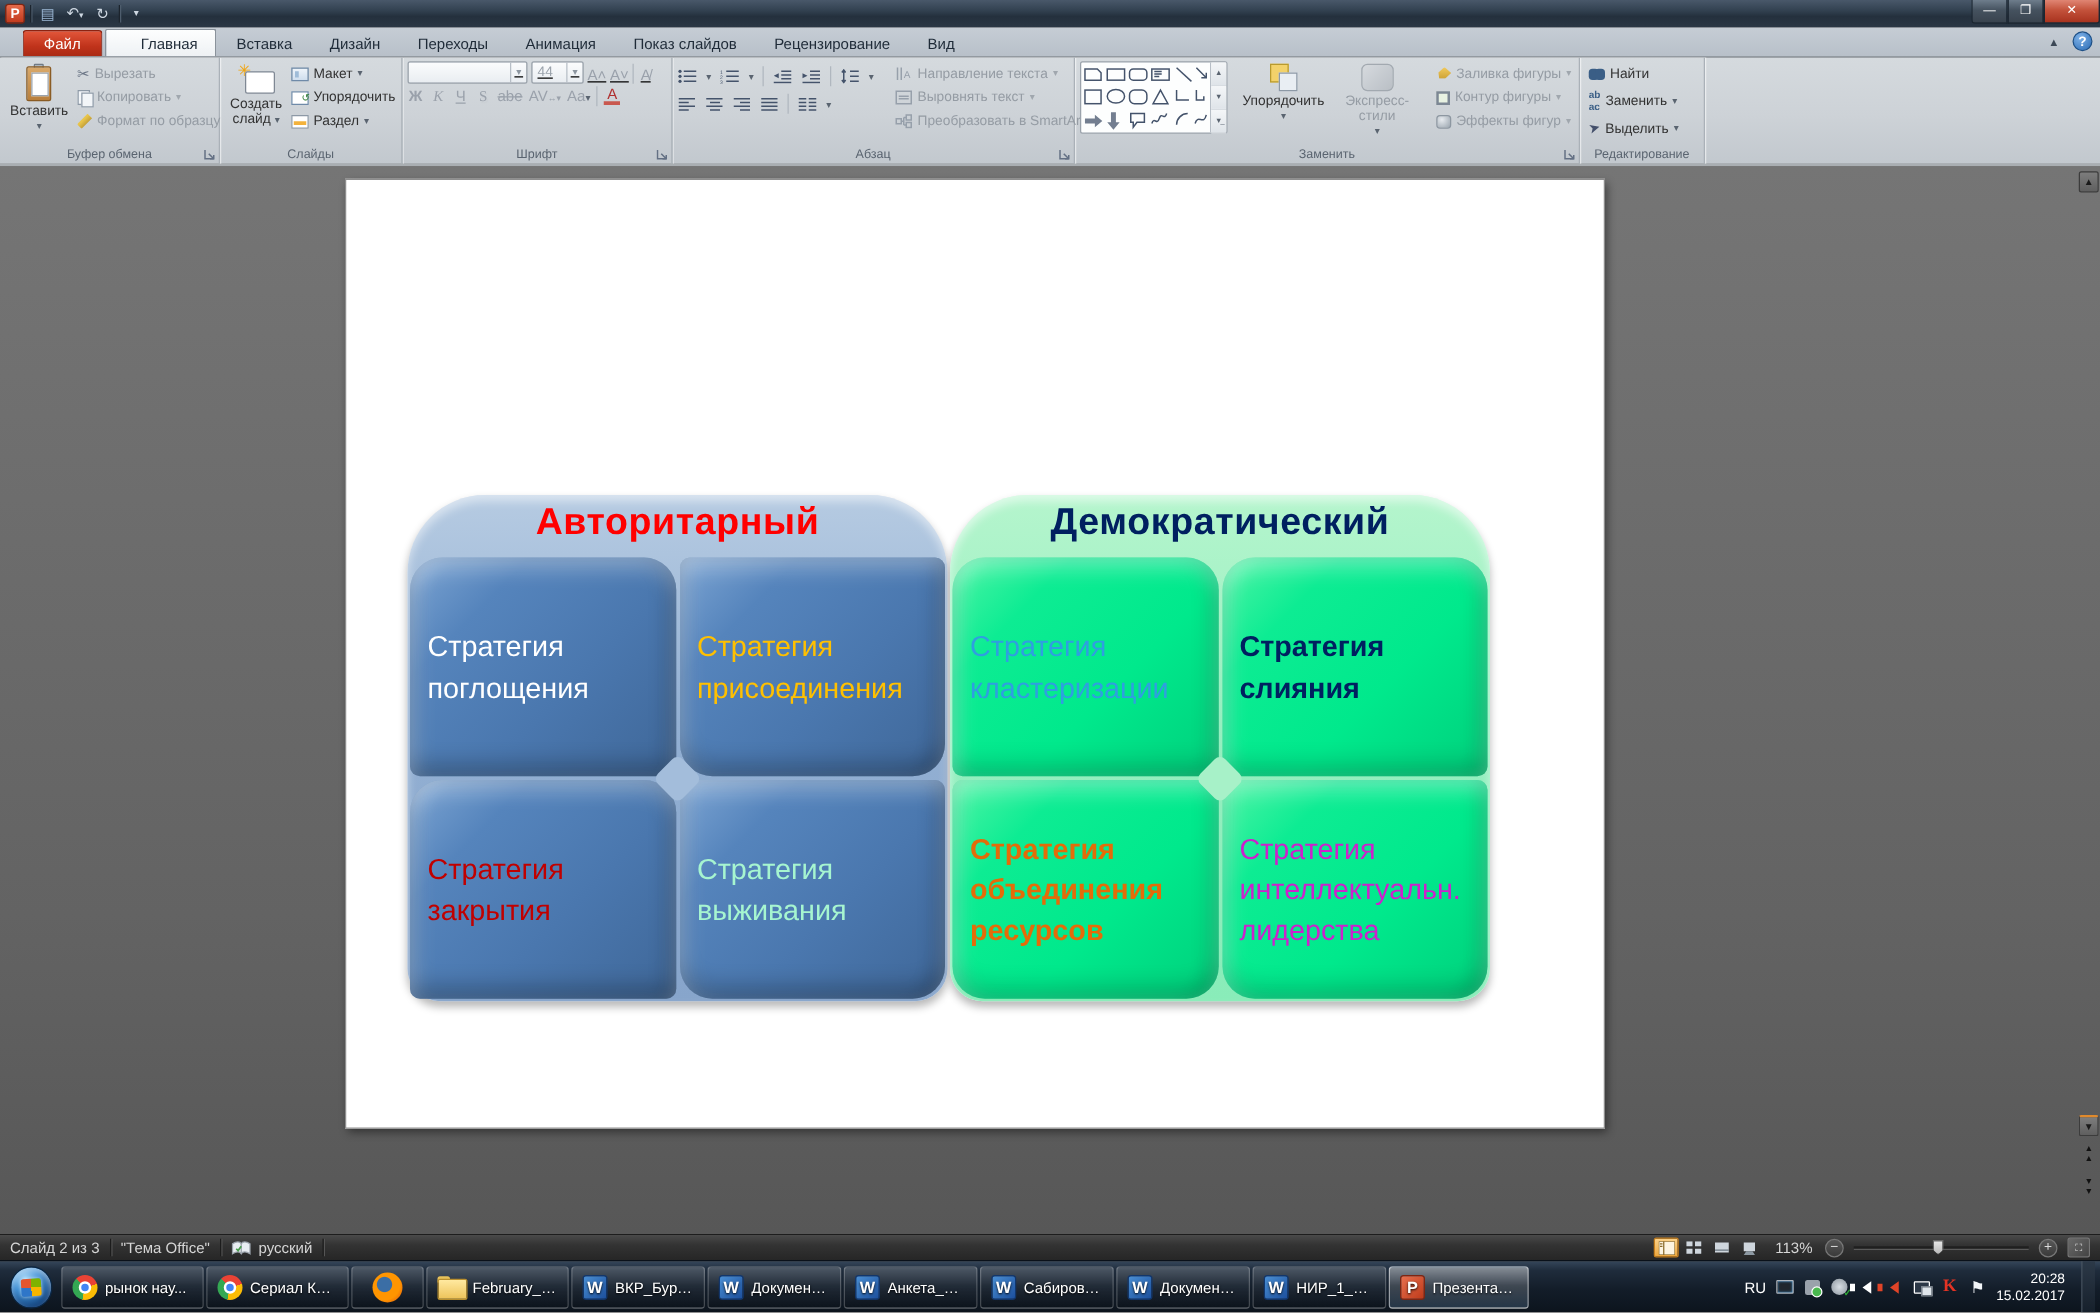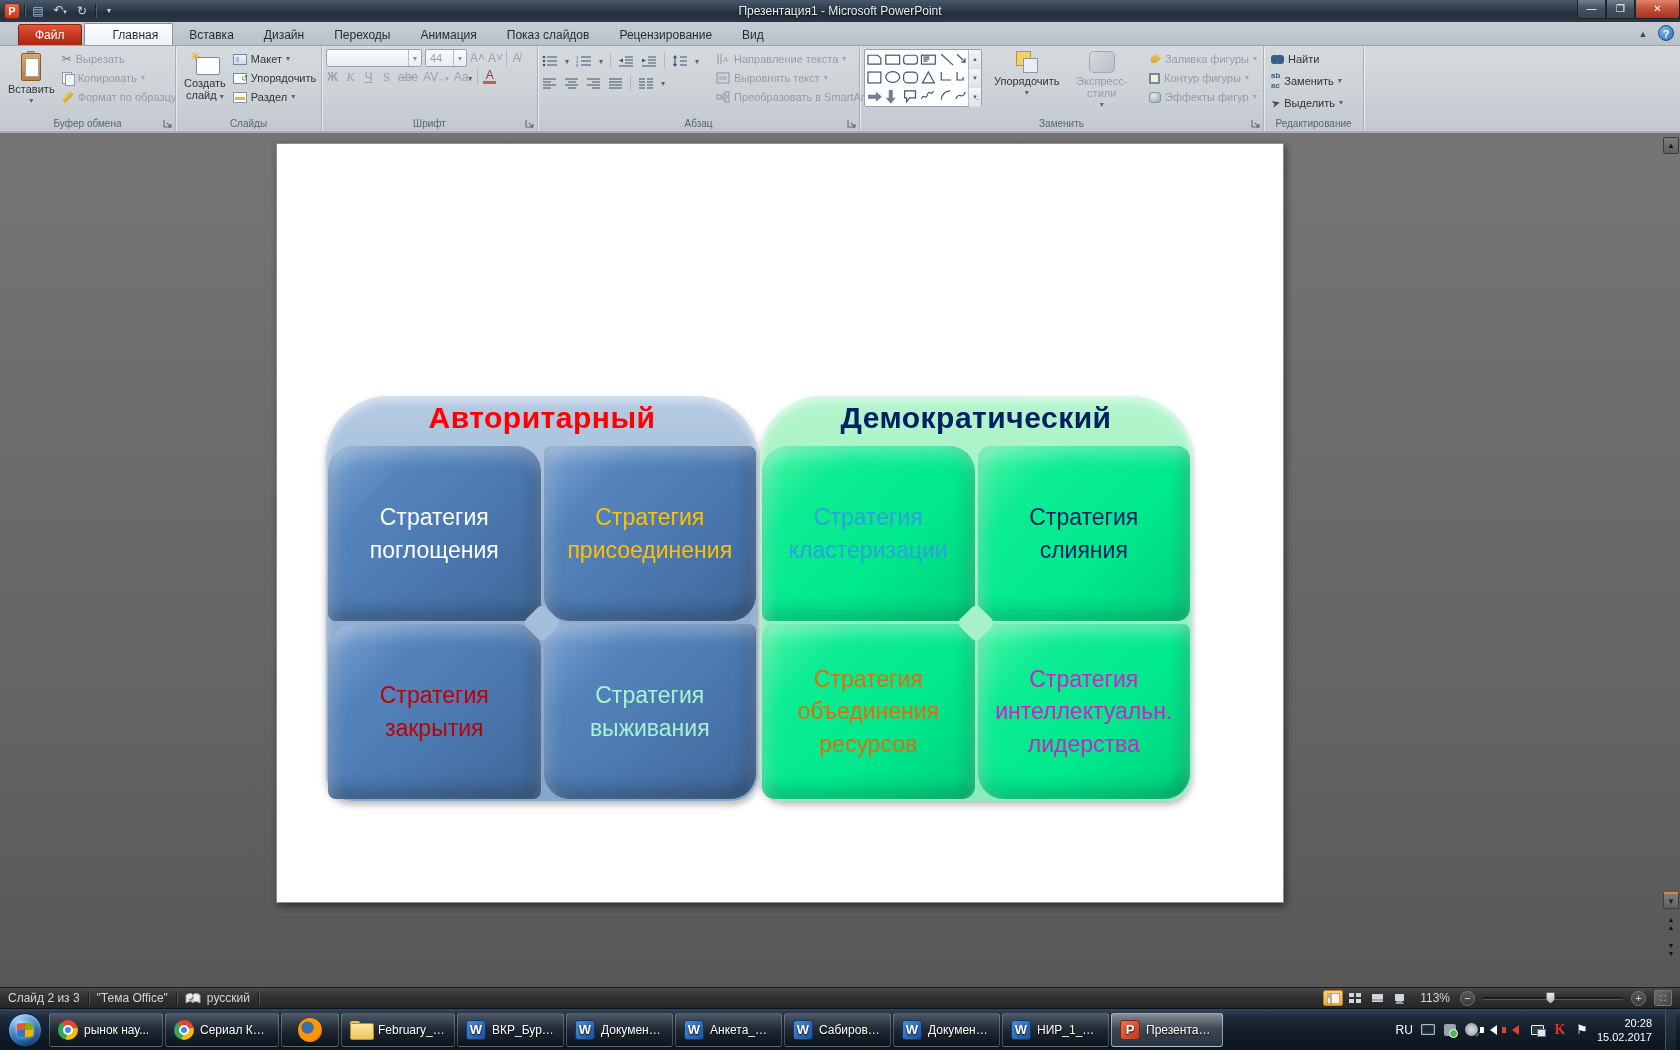--- a/index.html
+++ b/index.html
@@ -99,28 +99,28 @@
   .slide { position:absolute; left:276px; top:10px; width:1008px; height:760px; background:#fff; border:1px solid #8e8e8e; box-shadow:2px 3px 7px rgba(0,0,0,.45); }
 
   .panel { position:absolute; width:432px; height:405px; }
   .panel.pblue { left:49px; top:252px; background:linear-gradient(180deg,#b6cbe2 0%,#93b0d3 45%,#87a5cb 100%); border-radius:62px 62px 26px 26px; box-shadow:inset 0 5px 8px rgba(255,255,255,.5), 0 4px 7px rgba(0,0,0,.28); }
   .panel.pgreen { left:483px; top:252px; background:linear-gradient(180deg,#b5f5cd 0%,#96efc0 45%,#89ecb9 100%); border-radius:62px 62px 26px 26px; box-shadow:inset 0 5px 8px rgba(255,255,255,.55), 0 4px 7px rgba(0,0,0,.28); }
   .panel-title { height:44px; display:flex; align-items:center; justify-content:center; font-size:30px; font-weight:bold; letter-spacing:.5px; }
   .cells { position:absolute; left:2px; right:2px; top:50px; bottom:2px; display:grid; grid-template-columns:1fr 1fr; grid-template-rows:1fr 1fr; gap:3px; }
   .cells::after { content:''; position:absolute; left:50%; top:50%; width:28px; height:28px; transform:translate(-50%,-50%) rotate(45deg); border-radius:6px; }
   .pblue .cells::after { background:#a3bddb; }
   .pgreen .cells::after { background:#a7f1c8; }
-  .cell { display:flex; align-items:center; justify-content:center; text-align:center; font-size:23px; line-height:1.4; padding:0 14px; }
+  .cell { display:flex; align-items:center; justify-content:center; text-align:left; font-size:23px; line-height:1.4; padding:0 14px; }
   .cell.cblue { background:linear-gradient(135deg,#7da5d3 0%,#5584bc 25%,#4a77ae 60%,#3f6798 100%); box-shadow:inset 0 10px 15px rgba(255,255,255,.28), inset 0 -12px 16px rgba(0,0,0,.2), inset 10px 0 14px rgba(255,255,255,.1), inset -10px 0 14px rgba(0,0,0,.12); }
   .cell.cgreen { background:linear-gradient(135deg,#4ff4a6 0%,#0dec93 25%,#00e98c 60%,#00d07c 100%); box-shadow:inset 0 10px 15px rgba(255,255,255,.3), inset 0 -12px 16px rgba(0,0,0,.15), inset 10px 0 14px rgba(255,255,255,.12), inset -10px 0 14px rgba(0,0,0,.1); }
   .cell.r1c1 { border-radius:26px 26px 8px 8px; }
   .cell.r1c2 { border-radius:26px 26px 8px 8px; }
   .cell.r2c1 { border-radius:8px 8px 26px 26px; }
   .cell.r2c2 { border-radius:8px 8px 26px 26px; }
-  .cell.bold { font-weight:normal;border-radius:13px; }
+  .cell.bold { font-weight:bold; }
 
   
   .vscroll { position:absolute; right:1px; top:4px; bottom:6px; width:17px; }
   .scbtn { position:absolute; right:0; width:16px; height:17px; background:linear-gradient(180deg,#7d7d7d,#5f5f5f); border:1px solid #3c3c3c; color:#1a1a1a; font-size:8px; text-align:center; line-height:15px; border-radius:2px; }
   .scbtn.up { top:0; }
   .scbtn.down { bottom:72px; border-top:2px solid #e08a2d; }
   .dblarrow { position:absolute; right:0; width:16px; height:22px; font-size:7px; line-height:8px; color:#111; text-align:center; padding-top:3px; }
   .dblarrow.prev { bottom:46px; }
   .dblarrow.next { bottom:20px; }
 
@@ -183,21 +183,20 @@
   <div class="titlebar">
     <div class="qat">
       <div class="appicon">P</div>
       <div class="qsep"></div>
       <div class="qatbtn save">▤</div>
       <div class="qatbtn">↶<span style="font-size:7px">▾</span></div>
       <div class="qatbtn">↻</div>
       <div class="qsep"></div>
       <div class="qatbtn" style="font-size:8px">▾</div>
     </div>
-    <div class="title-text">Презентация1  -  Microsoft PowerPoint</div>
     <div class="wincontrols">
       <div class="wcbtn min">—</div>
       <div class="wcbtn">❐</div>
       <div class="wcbtn close">✕</div>
     </div>
   </div>
 
   <div class="tabrow">
     <div class="tab file">Файл</div>
     <div class="tab active">Главная</div>
@@ -270,21 +269,21 @@
         <div class="sbtn">
             <span class="ic-section"></span>
             <span>Раздел</span>
             <span class="caret">▾</span>
           </div>
       </div>
       <div class="rlabel">Слайды</div>
     </div>
 
     <div class="rgroup" style="width:216px; display:block;">
-      <div style="display:flex; gap:3px; align-items:center;">
+      <div style="display:flex; gap:3px; align-items:flex-end;text-decoration:underline;">
         <div class="combo" style="width:96px">
             <span></span>
             <span class="dd">▼</span>
           </div>
         <div class="combo" style="width:42px">
             <span>44</span>
             <span class="dd">▼</span>
           </div>
         <span class="fglyph">A˄</span>
         <span class="fglyph">A˅</span>

